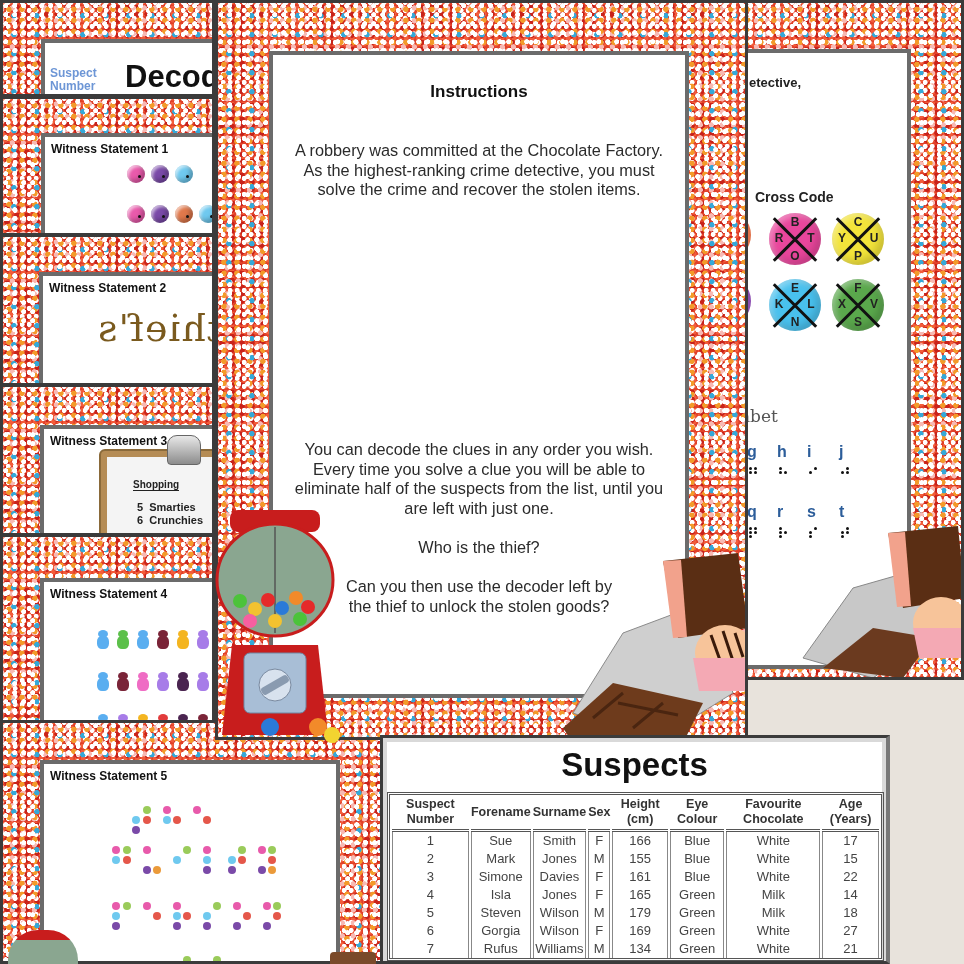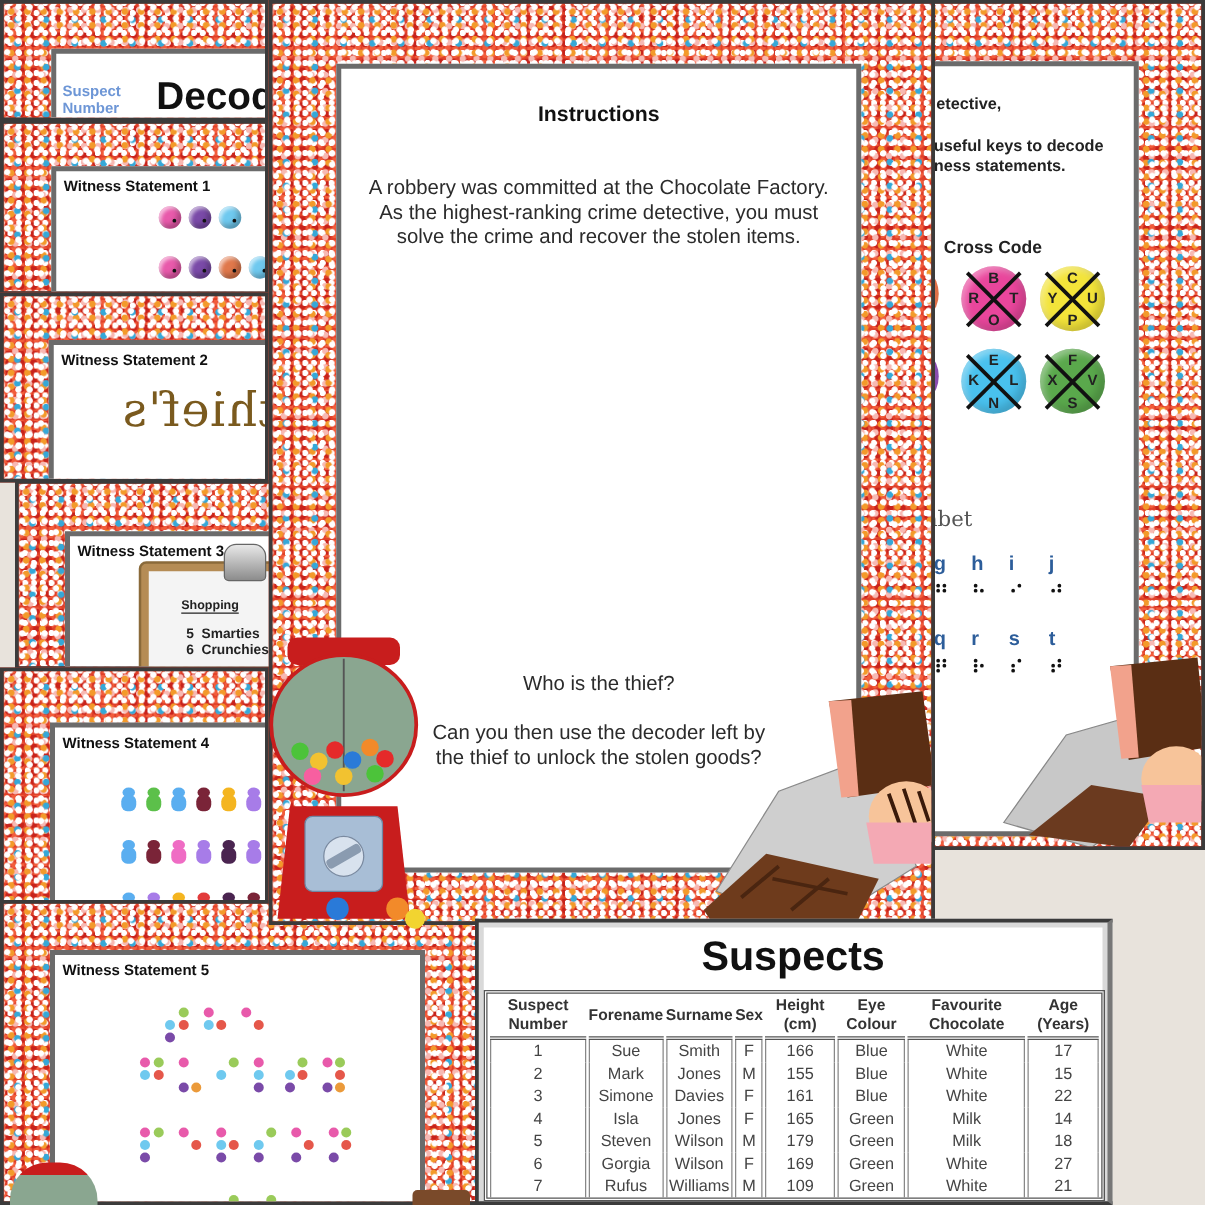--- a/index.html
+++ b/index.html
@@ -23,21 +23,21 @@
 
   .slide { position: absolute; border: 3px solid #3b3b3b; overflow: hidden; }
   .panel { position: absolute; background: #fff; border: 4px solid #6b6b6b; overflow: hidden; }
 
   .ws-title { position: absolute; left: 6px; top: 5px; font-weight: bold; font-size: 12px; color: #111; }
 
   
   #slide-decoder { left: 0; top: 0; width: 215px; height: 97px; }
   #slide-ws1 { left: 0; top: 96px; width: 215px; height: 140px; }
   #slide-ws2 { left: 0; top: 234px; width: 215px; height: 152px; }
-  #slide-ws3 { left: 0; top: 384px; width: 215px; height: 152px; margin-left: 12px; }
+  #slide-ws3 { left: 0; top: 384px; width: 215px; height: 152px; }
   #slide-ws4 { left: 0; top: 534px; width: 215px; height: 190px; }
   #slide-ws5 { left: 0; top: 720px; width: 385px; height: 244px; }
 
   .dot { position: absolute; border-radius: 50%; }
   .ball { position: absolute; width: 18px; height: 18px; border-radius: 50%; box-shadow: inset -3px -3px 4px rgba(0,0,0,.25), inset 2px 2px 3px rgba(255,255,255,.6); }
   .ball::after { content: ""; position: absolute; right: 4px; bottom: 5px; width: 3px; height: 3px; background: #111; border-radius: 50%; }
 
   .bear { position: absolute; width: 14px; height: 19px; }
   .bear::before { content: ""; position: absolute; left: 2px; top: 0; width: 10px; height: 8px; border-radius: 50%; background: inherit; }
   .bear-body { position: absolute; left: 1px; top: 6px; width: 12px; height: 13px; border-radius: 40%; }
@@ -256,24 +256,20 @@
         <div class="dot" style="left: 219px; top: 158px; width: 8px; height: 8px; background: rgb(122, 74, 168);"></div>
         <div class="dot" style="left: 139px; top: 192px; width: 8px; height: 8px; background: rgb(154, 203, 90);"></div>
         <div class="dot" style="left: 169px; top: 192px; width: 8px; height: 8px; background: rgb(154, 203, 90);"></div>
       </div>
   </div>
 </div>
 
 <div id="slide-keys" class="slide sprinkles">
   <div class="panel">
     <div style="position:absolute; left:2px; top:22px; font-size:13px; font-weight:bold; color:#222;">etective,</div>
-    <div style="position:absolute; left:0; top:56px; font-size:13px; font-weight:bold; color:#222; line-height:16px;">
-      <div>useful keys to decode</div>
-      <div>ness statements.</div>
-    </div>
     <div style="position:absolute; left:8px; top:136px; font-size:14px; font-weight:bold; color:#222;">Cross Code</div>
     <div id="cross-circles">
         <div class="cross-circle" style="left: 22px; top: 160px; background: rgb(233, 70, 156);">
           <span class="cross-letter cl-top">B</span>
           <span class="cross-letter cl-right">T</span>
           <span class="cross-letter cl-bottom">O</span>
           <span class="cross-letter cl-left">R</span>
         </div>
         <div class="cross-circle" style="left: 85px; top: 160px; background: rgb(243, 228, 58);">
           <span class="cross-letter cl-top">C</span>
@@ -363,20 +359,21 @@
     <path d="M120,110 L176,110 L170,140 L126,140 Z" fill="#f4a9b4"></path>
   </svg>
 </div>
 
 <div id="slide-instructions" class="slide sprinkles">
   <div class="panel">
     <div class="instr-title">
       <div>Instructions</div>
     </div>
     <div class="instr-p" style="top:86px;">A robbery was committed at the Chocolate Factory. As the highest-ranking crime detective, you must solve the crime and recover the stolen items.</div>
+    <div class="instr-p" style="top:385px;">You can decode the clues in any order you wish. Every time you solve a clue you will be able to eliminate half of the suspects from the list, until you are left with just one.</div>
     <div class="instr-p" style="top:483px;">Who is the thief?</div>
     <div class="instr-p" style="top:522px; padding:0 40px;">Can you then use the decoder left by the thief to unlock the stolen goods?</div>
   </div>
 
   <svg class="chocolate" style="left:335px; top:540px;" width="200" height="200" viewBox="0 0 200 200">
     <polygon points="20,170 70,90 150,60 180,150 100,200" fill="#cfcfcf" stroke="#8a8a8a"></polygon>
     <polygon points="10,185 60,140 150,160 130,200 20,200" fill="#6e3b1c"></polygon>
     <path d="M40,175 L70,150 M80,185 L110,160 M65,160 L125,172" stroke="#4a2510" stroke-width="3"></path>
     <path d="M110,18 L185,10 L195,85 L125,95 Z" fill="#5a2e14"></path>
     <path d="M110,18 L128,17 L134,94 L120,95 Z" fill="#f2a28c"></path>
@@ -484,21 +481,21 @@
               <td>169</td>
               <td>Green</td>
               <td>White</td>
               <td>27</td>
             </tr>
             <tr>
               <td>7</td>
               <td>Rufus</td>
               <td>Williams</td>
               <td>M</td>
-              <td>109</td>
+              <td>134</td>
               <td>Green</td>
               <td>White</td>
               <td>21</td>
             </tr>
           </tbody>
       </table>
     </div>
   </div>
 </div>
 

